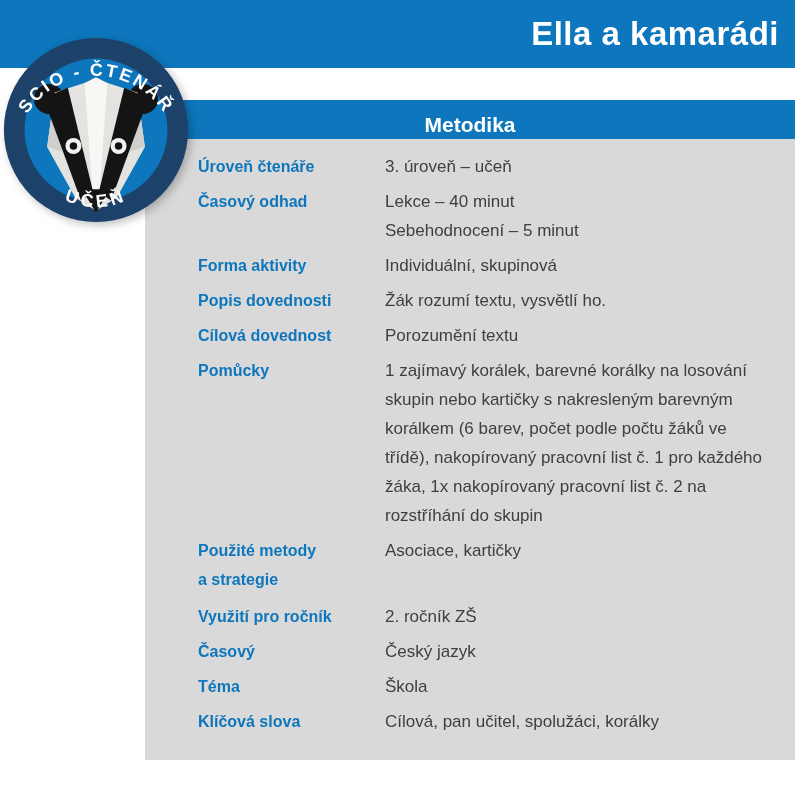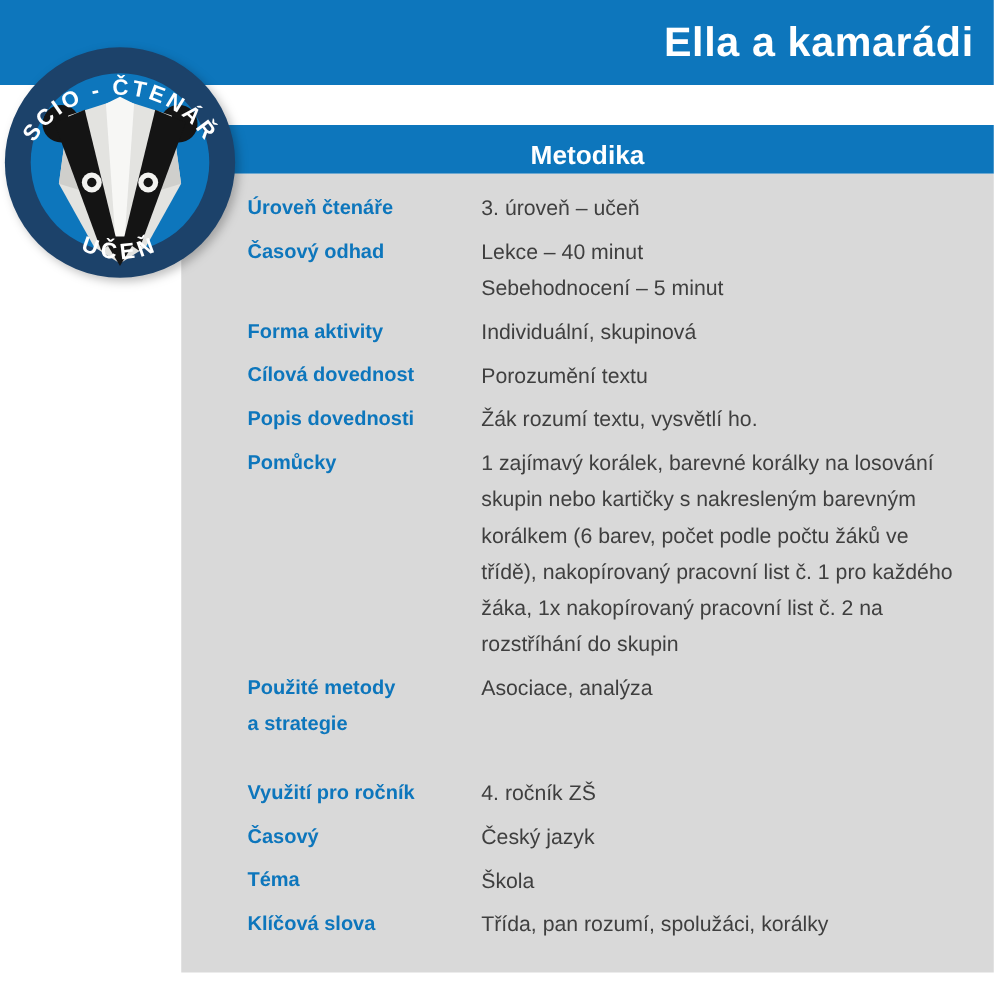--- a/index.html
+++ b/index.html
@@ -11,21 +11,21 @@
   .top-bar .title{display:block;color:#ffffff;font-size:33px;font-weight:700;
     text-align:right;line-height:68px;padding-right:16px;letter-spacing:.5px;margin-left:43px;}
 
   
   .content{position:absolute;left:145px;top:100px;width:650px;}
   .table-header{height:39px;background:#0d76bc;color:#ffffff;font-size:21px;
     font-weight:700;text-align:center;line-height:50px;}
   .panel{background:#d9d9d9;padding:13px 24px 18px 53px;}
 
   .row{display:grid;grid-template-columns:187px 1fr;margin-bottom:6px;}
-  .row.extra-gap{margin-bottom:26px;}
+  .row.extra-gap{margin-bottom:8px;}
   .row .label{color:#0d76bc;font-weight:700;font-size:16px;line-height:29px;
     padding-right:10px;}
   .row .value{color:#3f3f3f;font-size:17px;line-height:29px;}
 
   
   .logo{position:absolute;left:2px;top:36px;width:188px;height:188px;}
   .logo svg{width:100%;height:100%;filter:drop-shadow(3px 3px 4px rgba(0,0,0,0.25));}
   .arc-text{fill:#ffffff;font-family:"Liberation Sans","DejaVu Sans",sans-serif;
     font-weight:700;}
 </style>
@@ -50,57 +50,57 @@
       <span class="label">Časový odhad</span>
       <span class="value">Lekce – 40 minut<br>Sebehodnocení – 5 minut</span>
     </div>
 
     <div class="row">
       <span class="label">Forma aktivity</span>
       <span class="value">Individuální, skupinová</span>
     </div>
 
     <div class="row">
-      <span class="label">Cílová dovednost</span>
-      <span class="value">Porozumění textu</span>
+      <span class="label">Popis dovednosti</span>
+      <span class="value">Žák rozumí textu, vysvětlí ho.</span>
     </div>
 
     <div class="row">
-      <span class="label">Popis dovednosti</span>
-      <span class="value">Žák rozumí textu, vysvětlí ho.</span>
+      <span class="label">Cílová dovednost</span>
+      <span class="value">Porozumění textu</span>
     </div>
 
     <div class="row">
       <span class="label">Pomůcky</span>
       <span class="value">1 zajímavý korálek, barevné korálky na losování skupin nebo kartičky s nakresleným barevným korálkem (6 barev, počet podle počtu žáků ve třídě), nakopírovaný pracovní list č. 1 pro každého žáka, 1x nakopírovaný pracovní list č. 2 na rozstříhání do skupin</span>
     </div>
 
     <div class="row extra-gap">
       <span class="label">Použité metody<br>a strategie</span>
-      <span class="value">Asociace, analýza</span>
+      <span class="value">Asociace, kartičky</span>
     </div>
 
     <div class="row">
       <span class="label">Využití pro ročník</span>
-      <span class="value">4. ročník ZŠ</span>
+      <span class="value">2. ročník ZŠ</span>
     </div>
 
     <div class="row">
       <span class="label">Časový</span>
       <span class="value">Český jazyk</span>
     </div>
 
     <div class="row">
       <span class="label">Téma</span>
       <span class="value">Škola</span>
     </div>
 
     <div class="row">
       <span class="label">Klíčová slova</span>
-      <span class="value">Třída, pan rozumí, spolužáci, korálky</span>
+      <span class="value">Cílová, pan učitel, spolužáci, korálky</span>
     </div>
   </div>
   </div>
 
   <div class="logo">
     <svg viewBox="0 0 200 200">
       <defs>
         <path id="arcTop" d="M 16,110 A 86,86 0 0 1 184,110"></path>
         <path id="arcBottom" d="M 32,140 A 76,76 0 0 0 168,140"></path>
       </defs>

